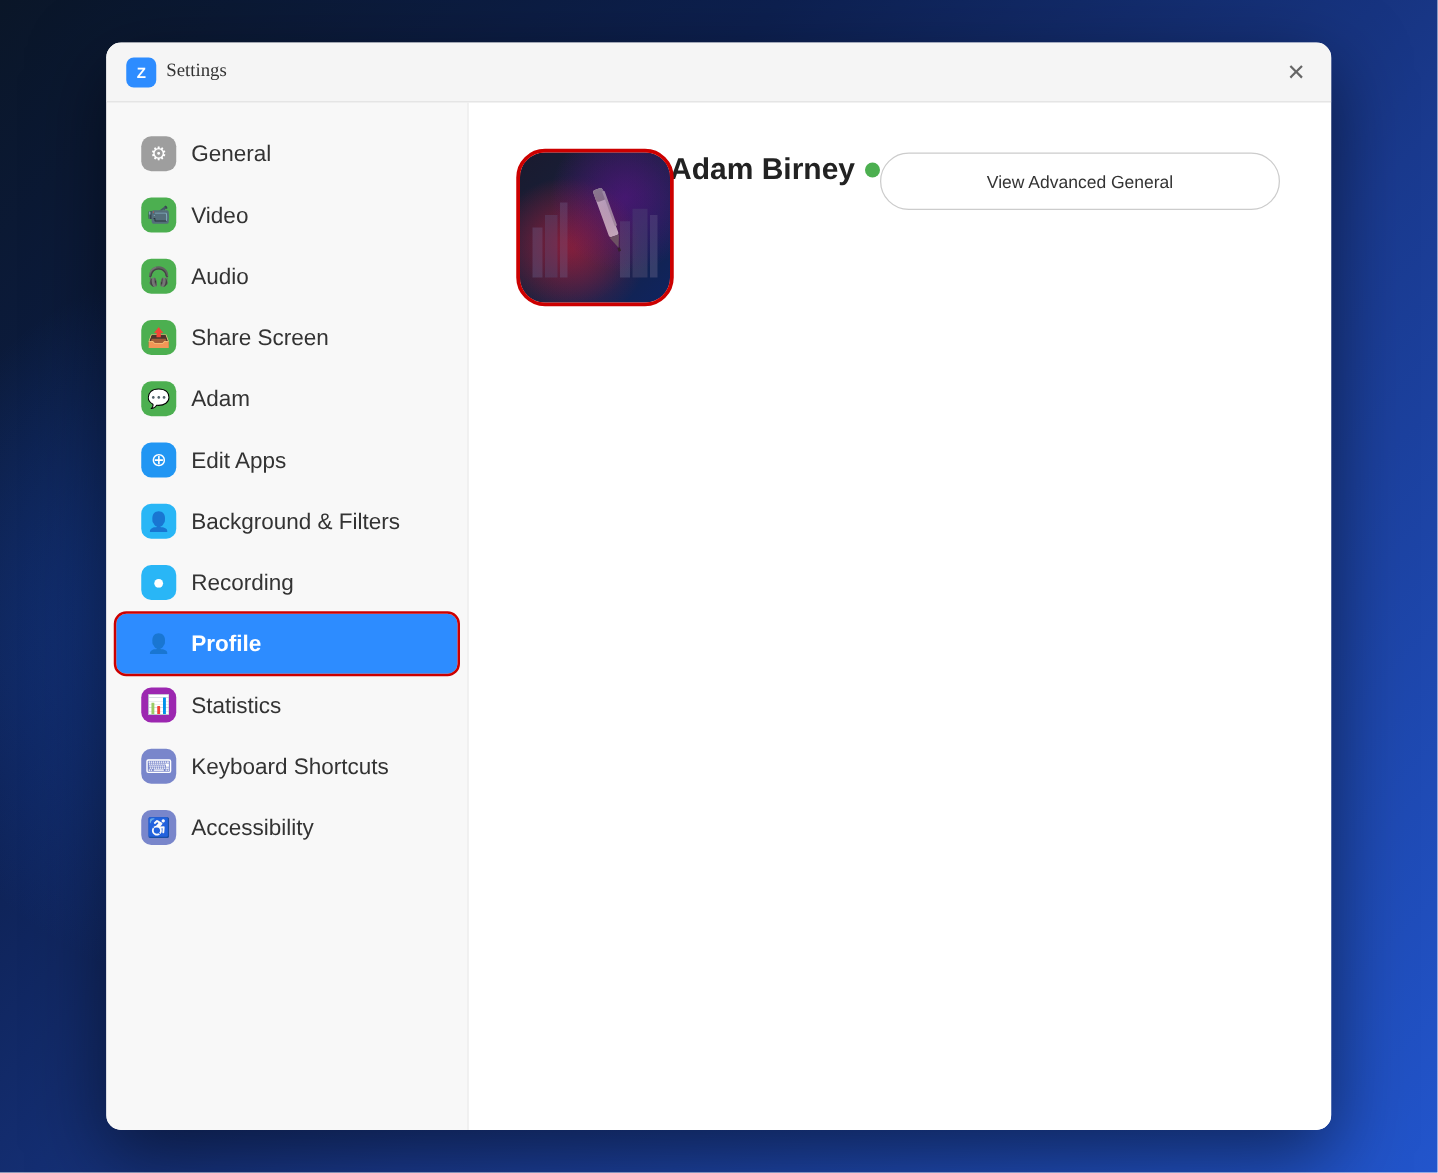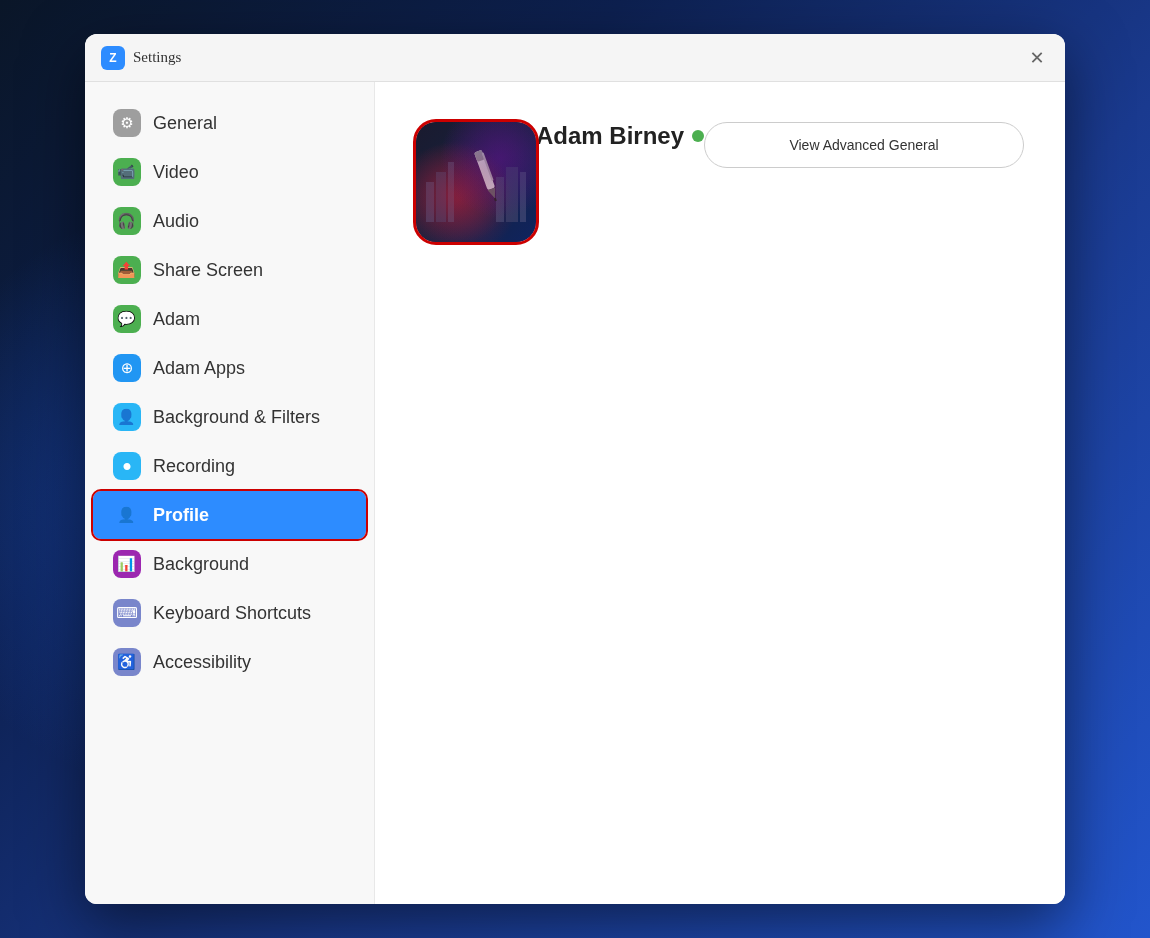--- a/index.html
+++ b/index.html
@@ -264,37 +264,37 @@
         <div class="sidebar-item">
           <div class="item-icon icon-share">📤</div>
           <span class="item-label">Share Screen</span>
         </div>
         <div class="sidebar-item">
           <div class="item-icon icon-chat">💬</div>
           <span class="item-label">Adam</span>
         </div>
         <div class="sidebar-item">
           <div class="item-icon icon-zoomapps">⊕</div>
-          <span class="item-label">Adam Apps</span>
+          <span class="item-label">Edit Apps</span>
         </div>
         <div class="sidebar-item">
           <div class="item-icon icon-bgfilters">👤</div>
           <span class="item-label">Background &amp; Filters</span>
         </div>
         <div class="sidebar-item">
           <div class="item-icon icon-recording">⏺</div>
           <span class="item-label">Recording</span>
         </div>
         <div class="sidebar-item active">
           <div class="item-icon icon-profile">👤</div>
           <span class="item-label">Profile</span>
         </div>
         <div class="sidebar-item">
           <div class="item-icon icon-statistics">📊</div>
-          <span class="item-label">Background</span>
+          <span class="item-label">Statistics</span>
         </div>
         <div class="sidebar-item">
           <div class="item-icon icon-keyboard">⌨</div>
           <span class="item-label">Keyboard Shortcuts</span>
         </div>
         <div class="sidebar-item">
           <div class="item-icon icon-accessibility">♿</div>
           <span class="item-label">Accessibility</span>
         </div>
       </div>

